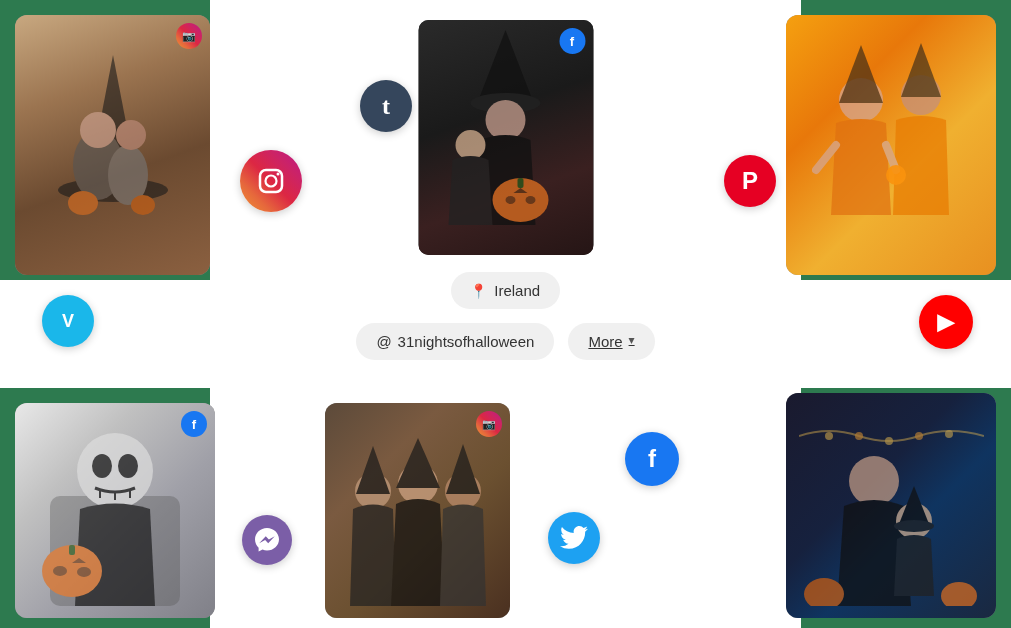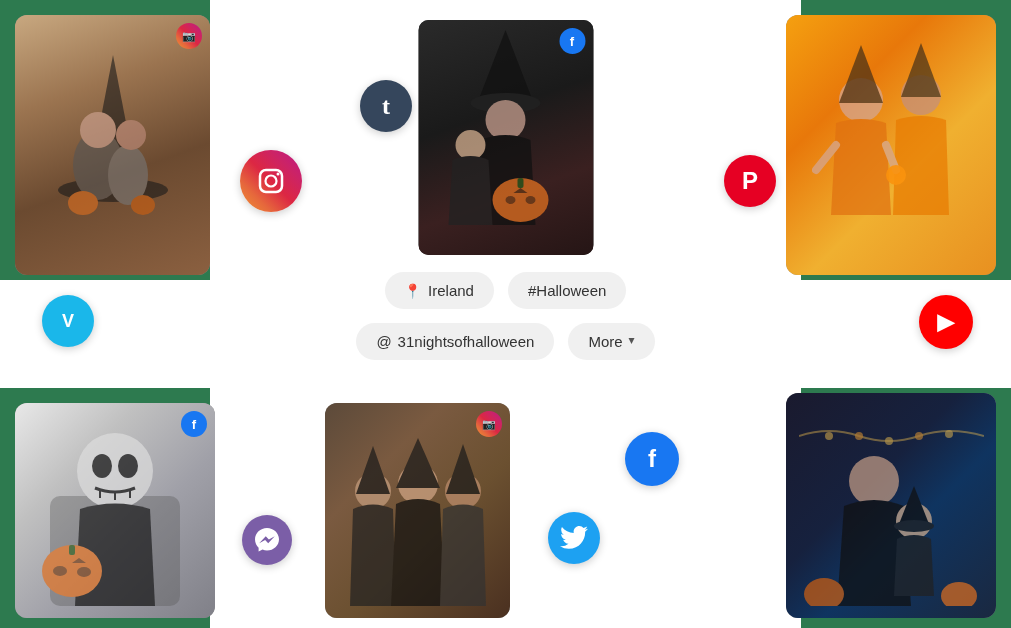--- a/index.html
+++ b/index.html
@@ -141,20 +141,21 @@
       gap: 6px;
     }
     .tag-pill .pin-icon {
       color: #888;
       font-size: 14px;
     }
     .tag-pill.more-btn {
       display: flex;
       align-items: flex-start;
       gap: 6px;
+      text-decoration: underline;
     }
     .tag-pill.more-btn .arrow {
       font-size: 12px;
       color: #555;
     }
 
     
     .instagram-icon {
       background: linear-gradient(45deg, #f09433 0%, #e6683c 25%, #dc2743 50%, #cc2366 75%, #bc1888 100%);
     }
@@ -381,23 +382,20 @@
   <svg width="26" height="26" viewBox="0 0 26 26" fill="white">
     <path d="M13 1C6.373 1 1 6.059 1 12.29c0 3.313 1.387 6.288 3.624 8.43L4.6 24.5l3.948-2.05A12.23 12.23 0 0 0 13 23.58c6.627 0 12-5.059 12-11.29S19.627 1 13 1zm1.2 15.2l-3.05-3.25-5.95 3.25 6.55-6.95 3.13 3.25 5.87-3.25-6.55 6.95z"></path>
   </svg>
 </div>
 
 <div class="tags-area">
   <div class="tags-row">
     <div class="tag-pill">
       <span class="pin-icon">📍</span>
       <span>Ireland</span>
-    </div>
-    <div class="tag-pill">
-      <span>#Halloween</span>
     </div>
   </div>
   <div class="tags-row">
     <div class="tag-pill">
       <span>@</span>
       <span> 31nightsofhalloween</span>
     </div>
     <div class="tag-pill more-btn">
       <span>More</span>
       <span class="arrow">▾</span>

